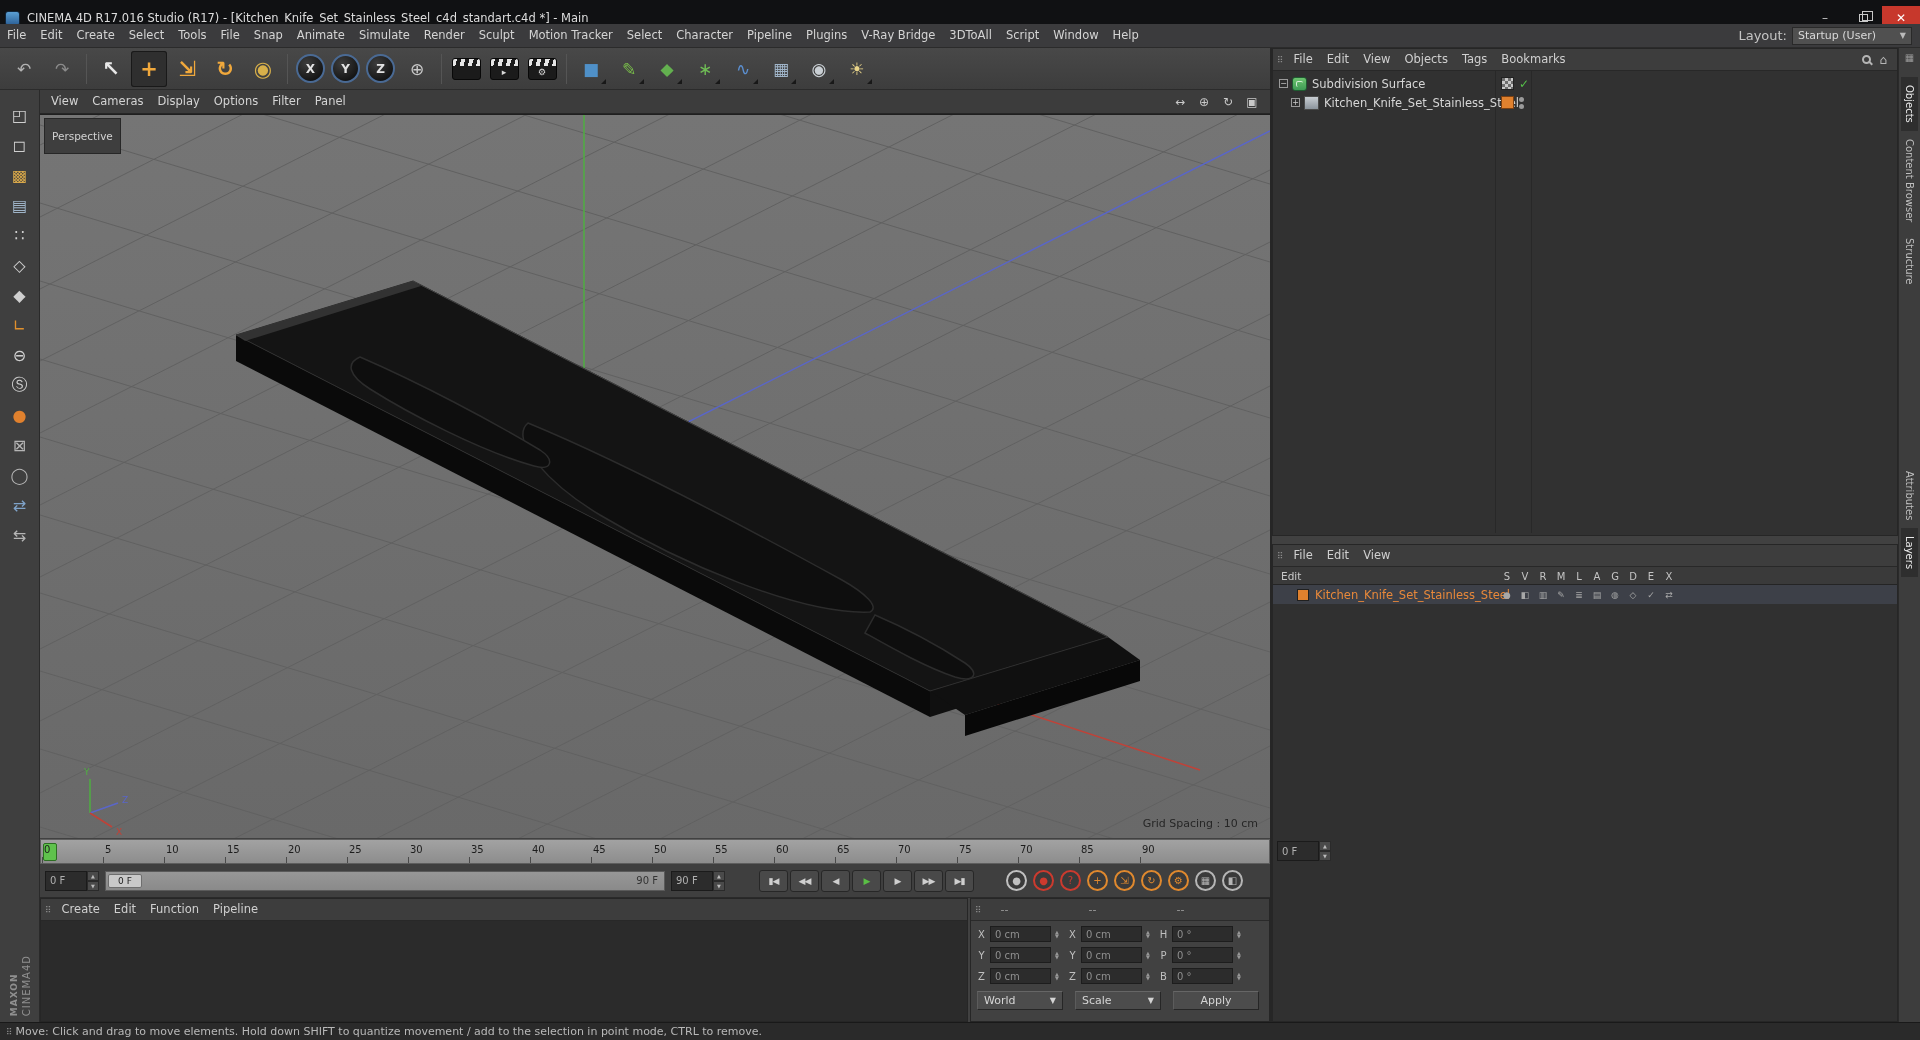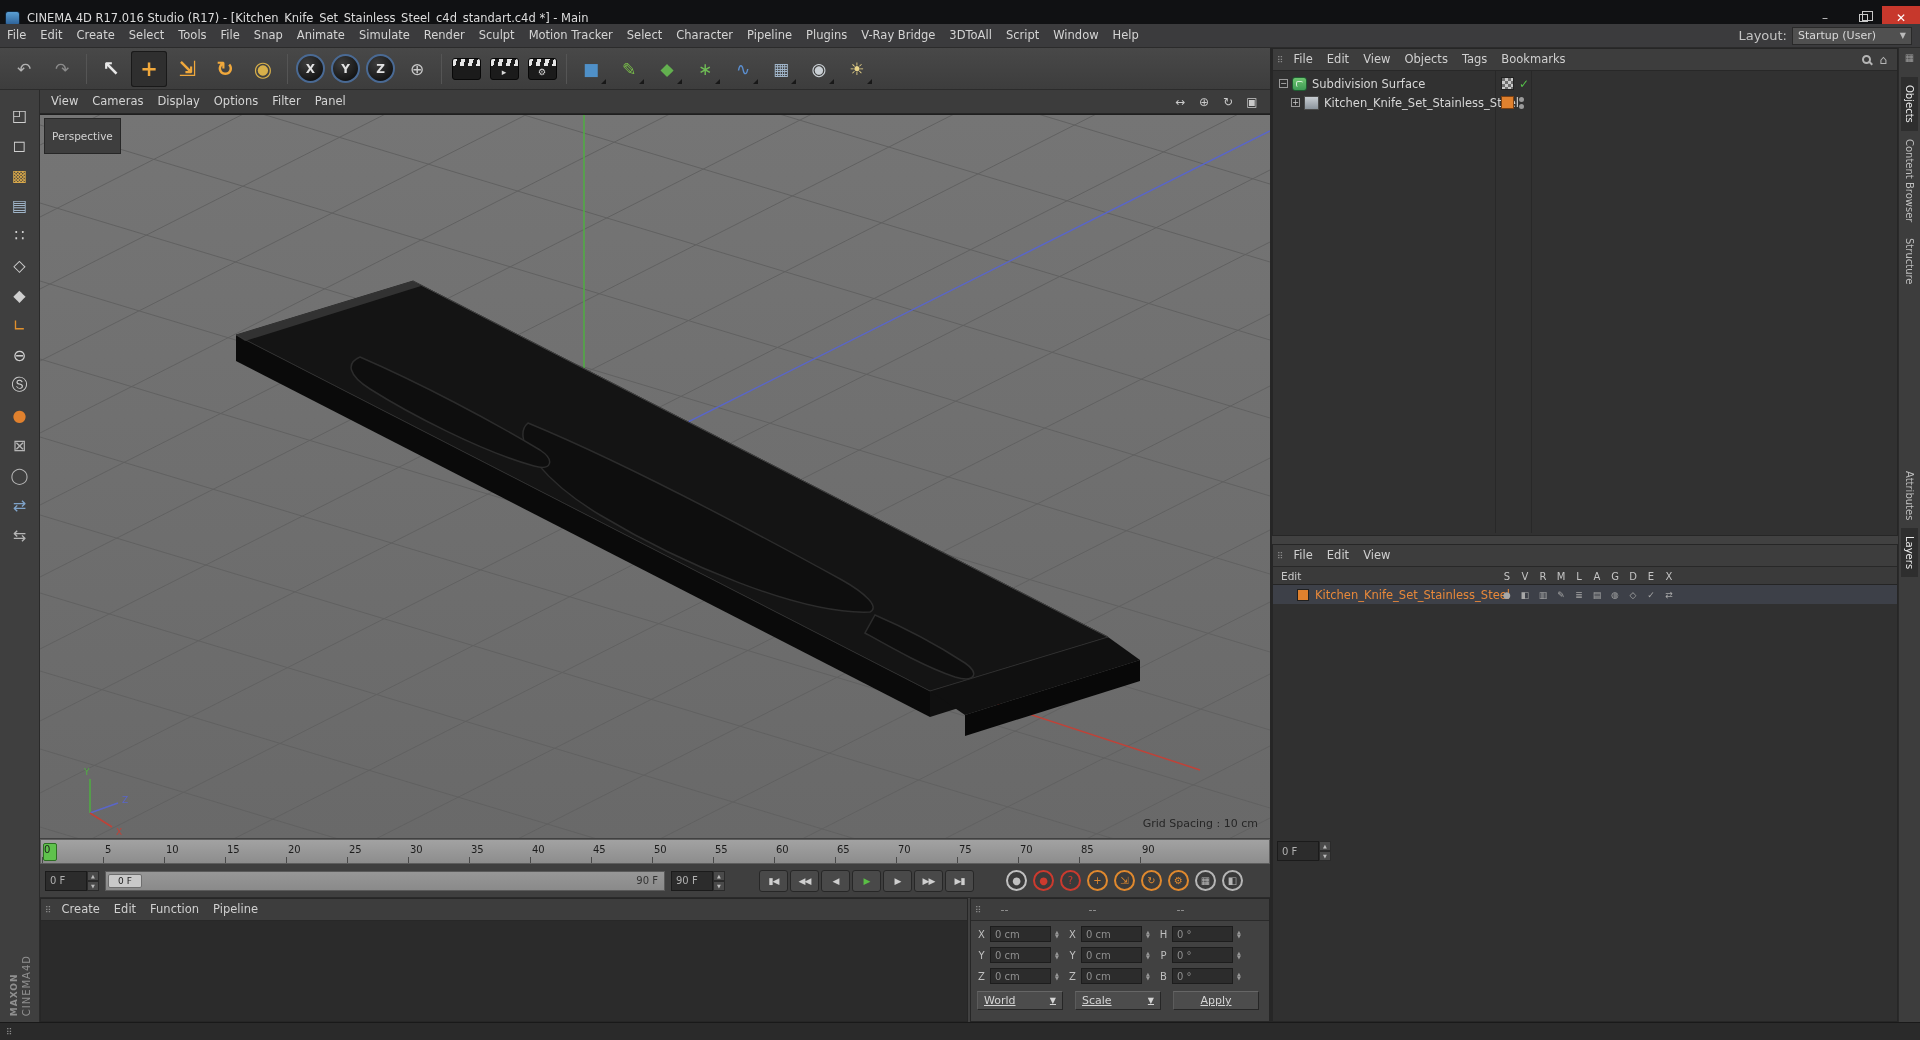--- a/index.html
+++ b/index.html
@@ -99,21 +99,21 @@
   
   #coordpanel { position:absolute; top:898px; left:970px; width:300px; height:124px; background:#414141; border:1px solid #262626; }
   #coordpanel .hdr { height:22px; background:#3d3d3d; border-bottom:1px solid #2a2a2a; display:flex; align-items:center; padding:0 4px; }
   .coordhead { width:88px; font-size:11px; color:#9a9a9a; padding-left:16px; }
   .coordgrid { padding:4px 6px 0 6px; display:flex; flex-direction:column; gap:3px; }
   .crow { display:flex; align-items:center; gap:4px; height:18px; }
   .clab { width:9px; font-size:10px; color:#c0c0c0; text-align:center; flex:none; }
   .cval { width:61px; height:16px; background:#2c2c2c; border:1px solid #1d1d1d; color:#8f8f8f; font-size:10px; display:flex; align-items:center; padding-left:4px; flex:none; }
   .cstep { width:9px; display:flex; flex-direction:column; font-size:5px; color:#999; line-height:4px; flex:none; }
   .cbot { display:flex; gap:12px; padding:6px 6px 0 6px; }
-  .csel, .capply { width:86px; height:19px; background:#4c4c4c; border:1px solid; border-color:#666 #262626 #262626 #5c5c5c; color:#d4d4d4; font-size:11px; display:flex; align-items:center; padding:0 6px;text-decoration:underline; }
+  .csel, .capply { width:86px; height:19px; background:#4c4c4c; border:1px solid; border-color:#666 #262626 #262626 #5c5c5c; color:#d4d4d4; font-size:11px; display:flex; align-items:center; padding:0 6px; }
   .csel .arr { margin-left:auto; font-size:8px; }
   .capply { justify-content:center; }
 
   
   #statusbar { position:absolute; top:1022px; left:0; width:1920px; height:18px; background:#2a2a2a; border-top:1px solid #191919; display:flex; align-items:center; padding-left:6px; }
   #statusbar .txt { font-size:11px; color:#b8b8b8; white-space:nowrap; }
 
   
   #vdivider { position:absolute; left:1270px; top:48px; width:2px; height:974px; background:#262626; }
   #ompanel { position:absolute; left:1272px; top:48px; width:626px; height:488px; background:#313131; border:1px solid #262626; }
@@ -802,13 +802,14 @@
   <div class="vgap"></div>
   <div>
 
   <div class="vtab">Attributes</div>
       <div class="vtab active">Layers</div>
     </div>
 </div>
 
 <div id="statusbar">
   <span class="grip">⠿</span>
+  <span class="txt">Move: Click and drag to move elements. Hold down SHIFT to quantize movement / add to the selection in point mode, CTRL to remove.</span>
 </div>
 
 </body></html>

